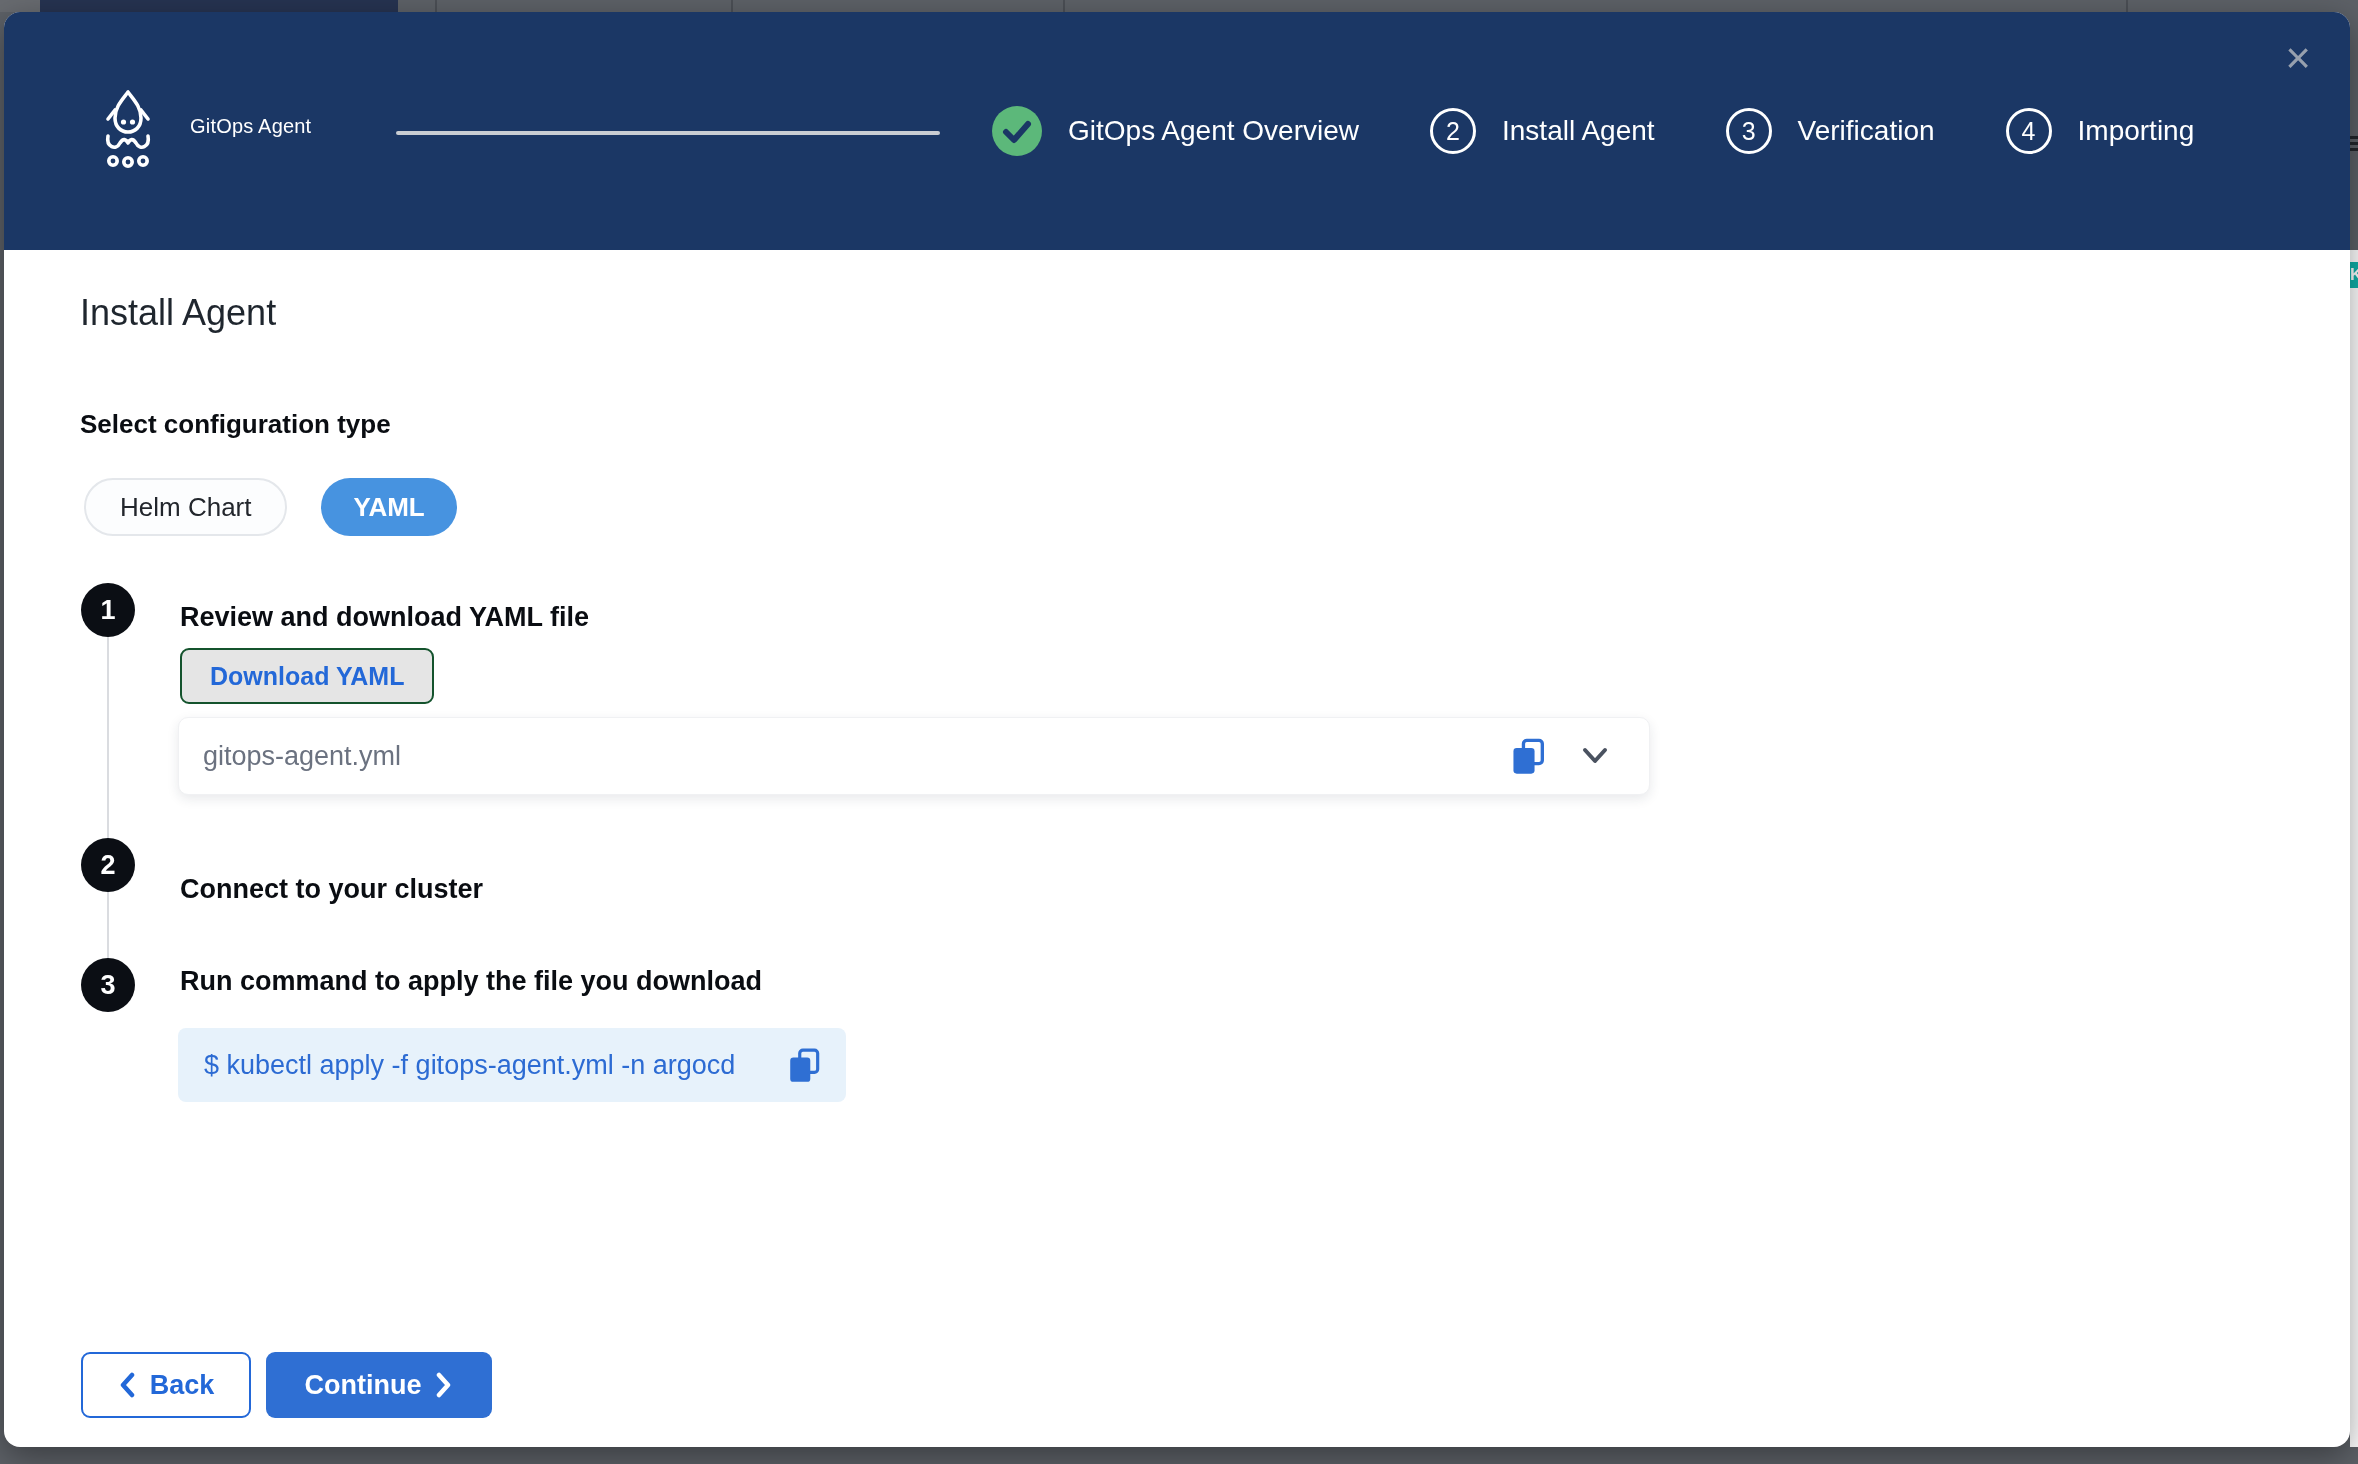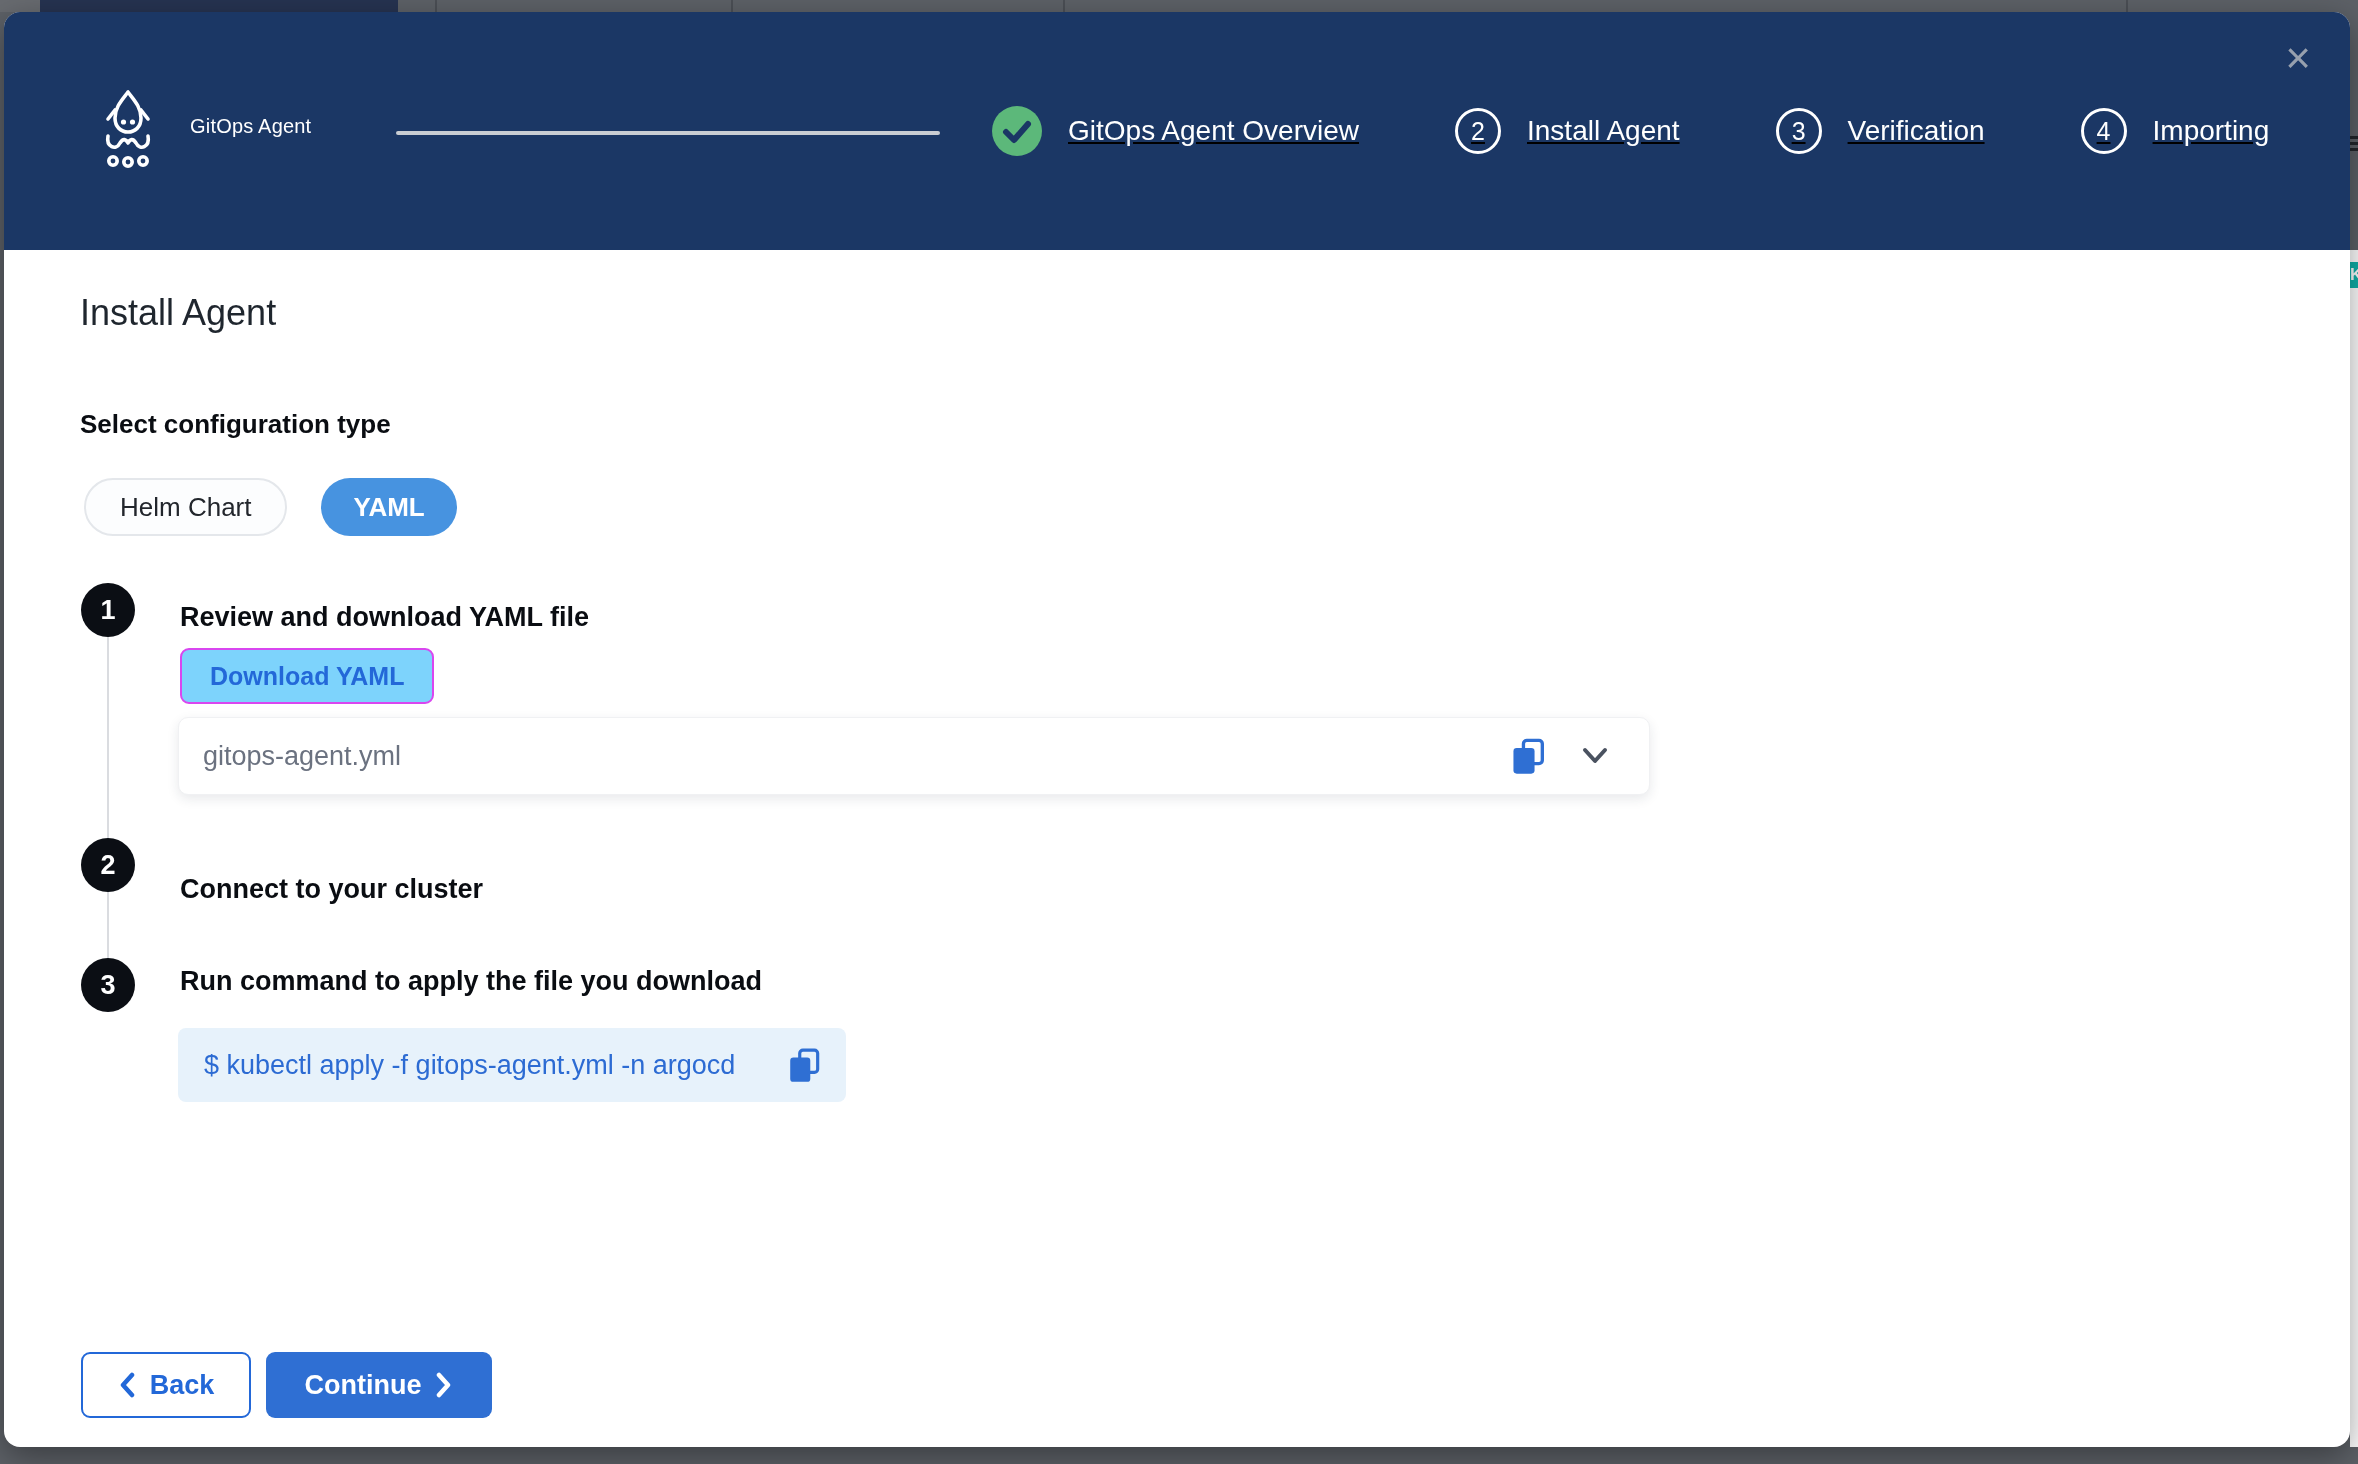--- a/index.html
+++ b/index.html
@@ -20,42 +20,42 @@
   .rs-menu i{display:block;height:3px;margin:0 0 3px 0;background:#23262b;}
   .rs-kbadge{position:absolute;left:0;top:262px;width:8px;height:26px;background:#10b0a8;color:#fff;
     font-size:17px;font-weight:700;line-height:26px;overflow:hidden;}
   
   .modal{position:absolute;left:4px;top:12px;width:2346px;height:1435px;background:#ffffff;
     border-radius:16px;box-shadow:0 10px 34px rgba(0,0,0,.38);overflow:hidden;}
   .modal-header{position:absolute;left:0;top:0;width:100%;height:238px;background:#1b3765;}
   .logo{position:absolute;left:92px;top:76px;}
   .brand-title{position:absolute;left:186px;top:103px;font-size:20px;color:#ffffff;letter-spacing:.2px;}
   .header-divider{position:absolute;left:392px;top:119px;width:544px;height:4px;background:#c9cdd3;border-radius:2px;}
-  .stepper{position:absolute;left:988px;top:0;height:238px;display:flex;align-items:center;gap:96px;text-decoration:underline;}
+  .stepper{position:absolute;left:988px;top:0;height:238px;display:flex;align-items:center;gap:71px;}
   .wstep{display:flex;align-items:center;gap:26px;}
   .wstep-label{color:#ffffff;font-size:28px;white-space:nowrap;}
   .wcircle{width:46px;height:46px;border:3px solid #ffffff;border-radius:50%;box-sizing:border-box;
     display:flex;align-items:center;justify-content:center;color:#fff;font-size:25px;}
   .wcheck{width:50px;height:50px;}
   .modal-close{position:absolute;top:24px;right:30px;width:44px;height:44px;color:#97a0ae;
     font-size:44px;line-height:44px;text-align:center;cursor:pointer;font-weight:400;}
   
   .page-title{position:absolute;left:76px;top:280px;font-size:36px;color:#1f262e;}
   .config-label{position:absolute;left:76px;top:397px;font-size:26px;font-weight:700;color:#0a0d12;}
   .pills{position:absolute;left:80px;top:466px;display:flex;gap:34px;text-align:center;}
   .pill{height:58px;border-radius:29px;display:flex;align-items:center;justify-content:center;
     font-size:26px;cursor:pointer;box-sizing:border-box;}
   .pill--plain{padding:0 34px;background:#fcfdfe;border:2px solid #e4e7eb;color:#22262c;font-weight:500;}
   .pill--selected{padding:0 32px;background:#4793e0;color:#ffffff;font-weight:700;}
   .vline{position:absolute;left:103px;top:598px;width:2px;height:376px;background:#dadce0;}
   .scircle{position:absolute;left:77px;width:54px;height:54px;border-radius:50%;background:#0b0e14;
     color:#fff;font-size:27px;font-weight:700;display:flex;align-items:center;justify-content:center;}
   .step-title{position:absolute;left:176px;font-size:27px;font-weight:700;color:#0a0d12;white-space:nowrap;}
-  .btn-download{position:absolute;left:176px;top:636px;height:52px;padding:0 28px;background:#7dd3fc;
-    border:2px solid #d946ef;border-radius:9px;color:#2368d8;font-size:25px;font-weight:600;
+  .btn-download{position:absolute;left:176px;top:636px;height:52px;padding:0 28px;background:#e5e5e5;
+    border:2px solid #14532d;border-radius:9px;color:#2368d8;font-size:25px;font-weight:600;
     display:flex;align-items:center;cursor:pointer;}
   .filebox{position:absolute;left:174px;top:705px;width:1472px;height:78px;background:#ffffff;
     border:1px solid #f0f1f3;border-radius:10px;box-shadow:0 4px 12px rgba(31,41,55,.10);box-sizing:border-box;}
   .filebox-name{position:absolute;left:24px;top:0;height:76px;display:flex;align-items:center;
     font-size:27px;color:#6b7280;}
   .icon-abs{position:absolute;cursor:pointer;}
   .codebox{position:absolute;left:174px;top:1016px;width:668px;height:74px;background:#e7f2fb;border-radius:8px;}
   .codebox-cmd{position:absolute;left:26px;top:0;height:74px;display:flex;align-items:center;
     font-size:27px;font-weight:500;color:#2c6bd3;white-space:nowrap;}
   .btn-footer{position:absolute;top:1312px;height:66px;border-radius:9px;display:flex;align-items:center;

